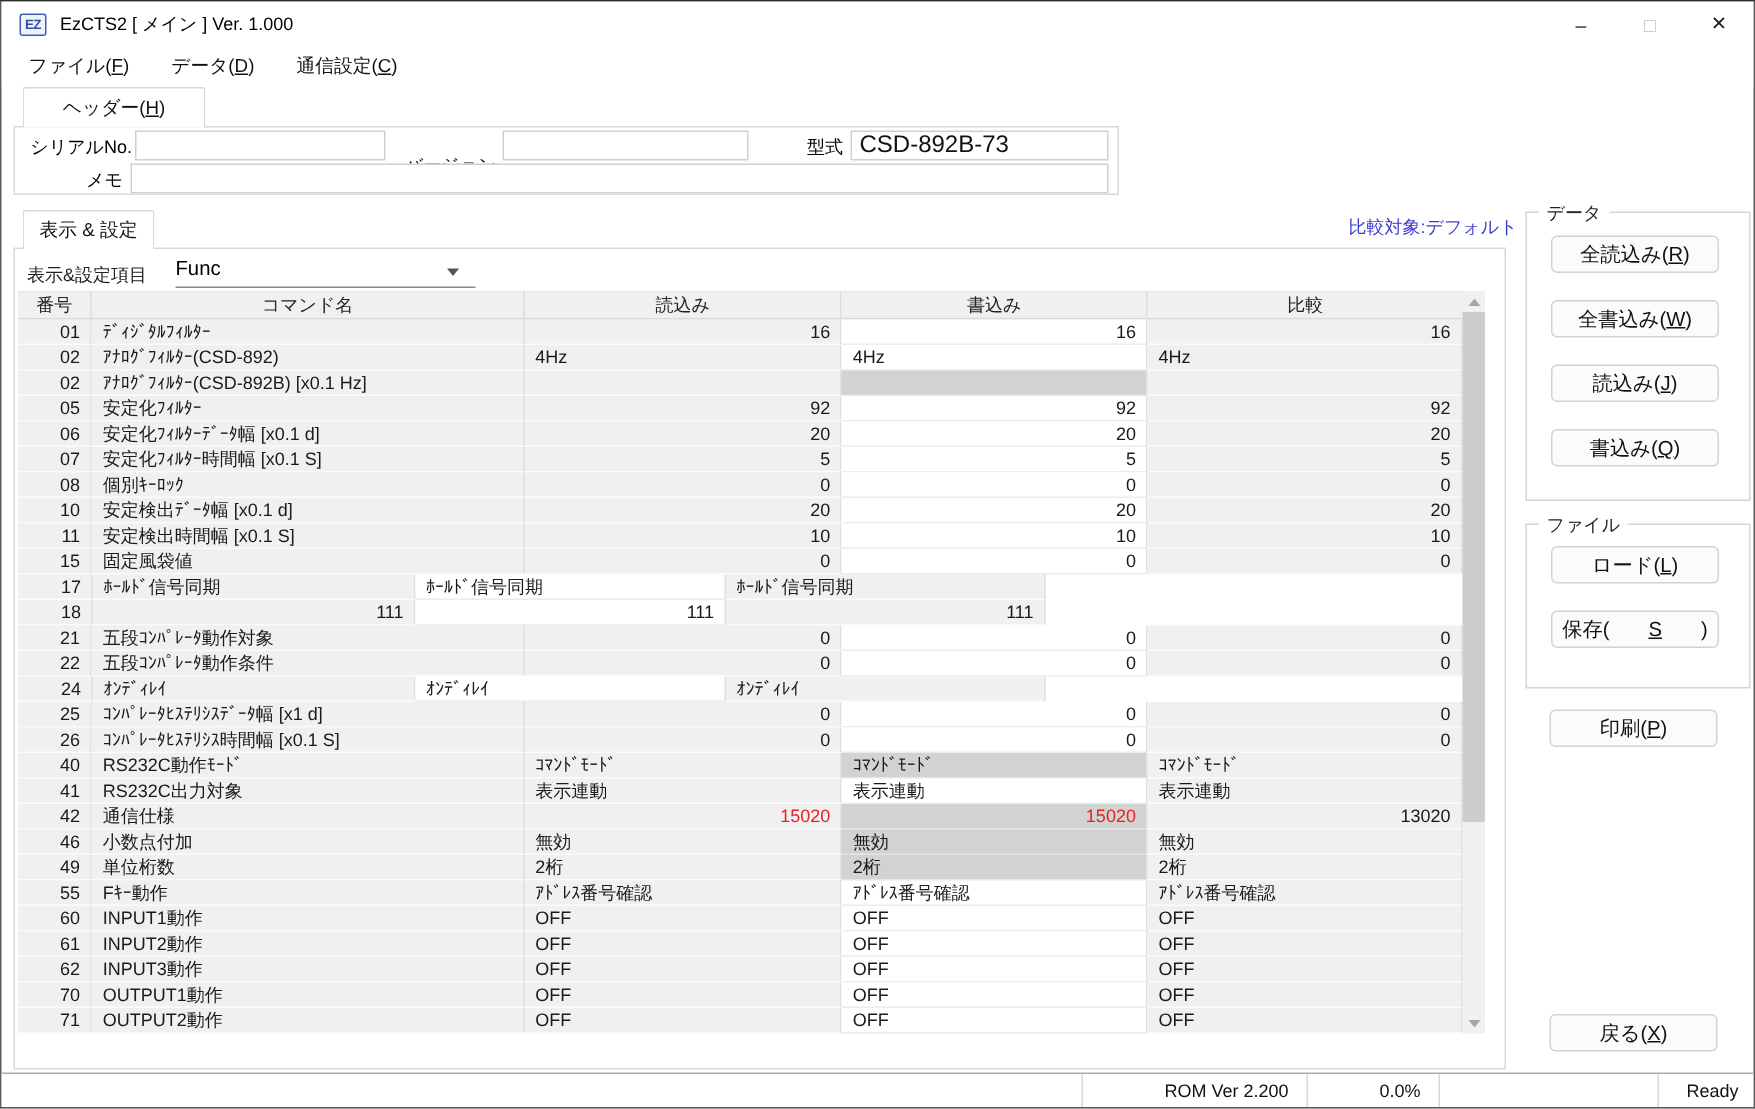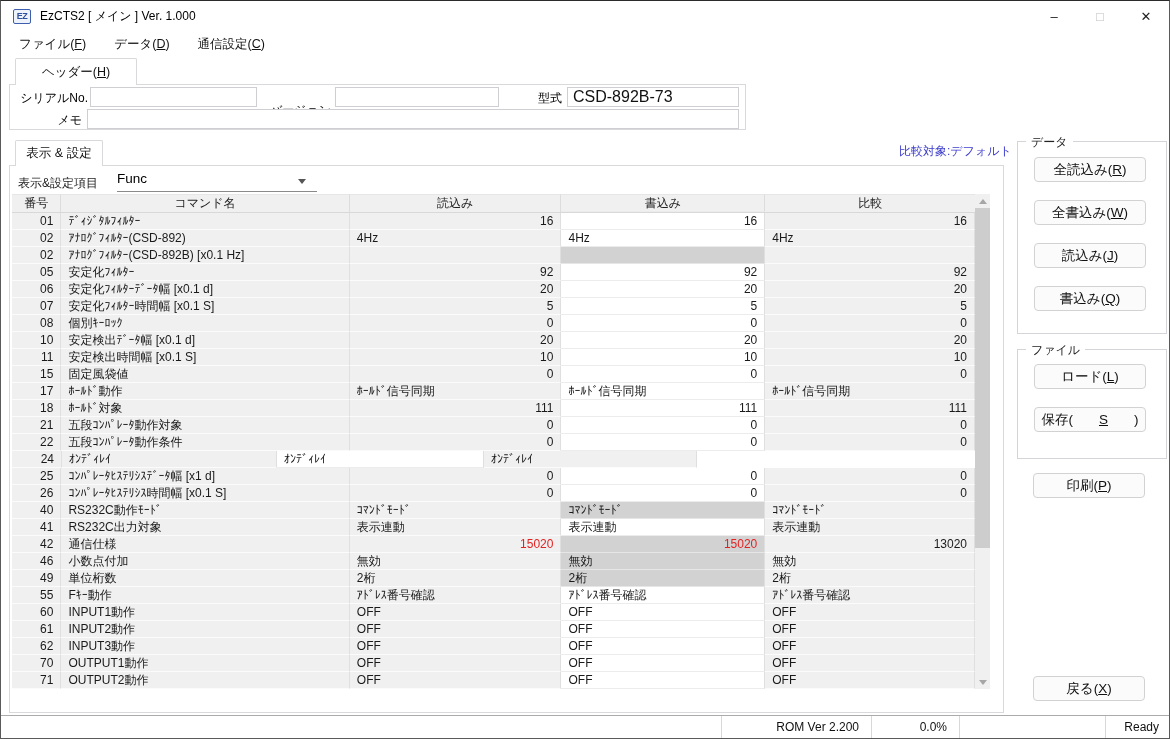--- a/index.html
+++ b/index.html
@@ -214,28 +214,26 @@
           </div>
           <div class="trow">
             <div class="td c-no ar">15</div>
             <div class="td c-name al">固定風袋値</div>
             <div class="td c-read ar">0</div>
             <div class="td c-write ar">0</div>
             <div class="td c-comp ar">0</div>
           </div>
           <div class="trow">
             <div class="td c-no ar">17</div>
-            <div class="td c-name al">ﾎｰﾙﾄﾞ動作</div>
             <div class="td c-read al">ﾎｰﾙﾄﾞ信号同期</div>
             <div class="td c-write al">ﾎｰﾙﾄﾞ信号同期</div>
             <div class="td c-comp al">ﾎｰﾙﾄﾞ信号同期</div>
           </div>
           <div class="trow">
             <div class="td c-no ar">18</div>
-            <div class="td c-name al">ﾎｰﾙﾄﾞ対象</div>
             <div class="td c-read ar">111</div>
             <div class="td c-write ar">111</div>
             <div class="td c-comp ar">111</div>
           </div>
           <div class="trow">
             <div class="td c-no ar">21</div>
             <div class="td c-name al">五段ｺﾝﾊﾟﾚｰﾀ動作対象</div>
             <div class="td c-read ar">0</div>
             <div class="td c-write ar">0</div>
             <div class="td c-comp ar">0</div>

